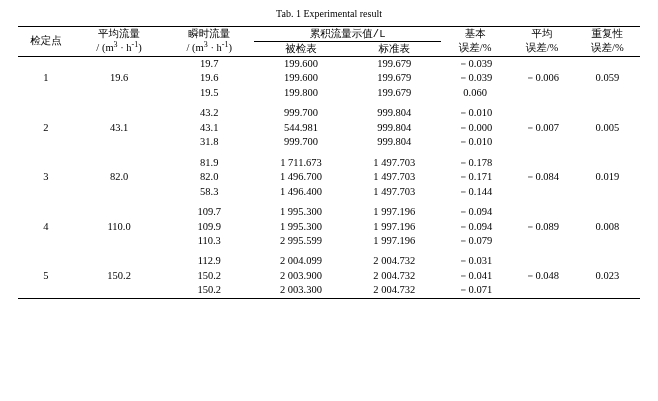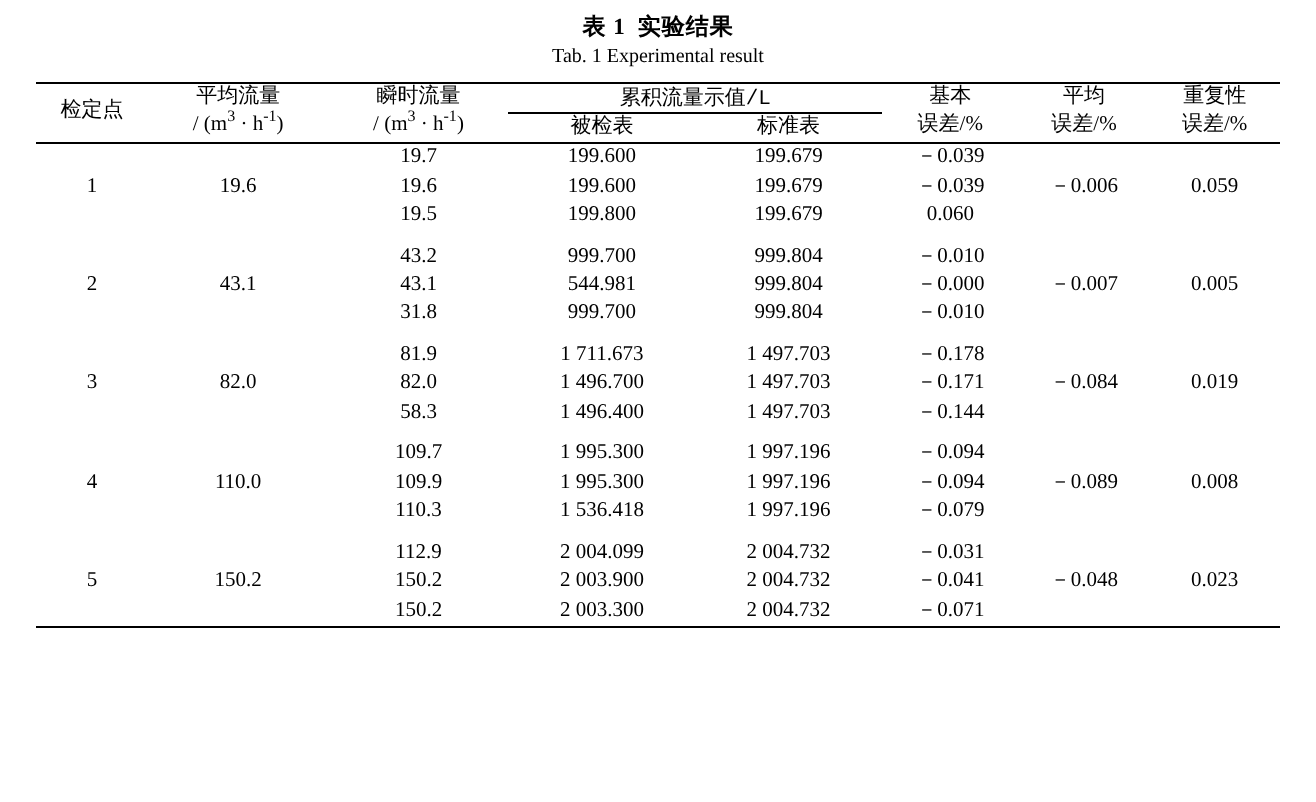--- a/index.html
+++ b/index.html
@@ -108,23 +108,20 @@
   .col-mean { width: 10.5%; }
   .col-rep { width: 10.5%; }
   .num { font-family: "Liberation Serif", serif; }
 </style>
 </head>
 <body>
 
 <div class="page">
 
   <div class="caption">
-    <div class="cn">
-      <span class="num">表 1</span><span>实验结果</span>
-    </div>
     <div class="en">Tab. 1    Experimental result</div>
   </div>
 
   <table class="data">
     <colgroup>
       <col class="col-pt">
         <col class="col-avg">
         <col class="col-inst">
         <col class="col-meter">
         <col class="col-std">
@@ -271,21 +268,21 @@
         <tr>
           <td class="num">109.9</td>
           <td class="num">1 995.300</td>
           <td class="num">1 997.196</td>
           <td class="num">－0.094</td>
           <td>－0.089</td>
           <td>0.008</td>
         </tr>
         <tr>
           <td class="num">110.3</td>
-          <td class="num">1 536.418</td>
+          <td class="num">2 995.599</td>
           <td class="num">1 997.196</td>
           <td class="num">－0.079</td>
           <td></td>
           <td></td>
         </tr>
         <tr class="grp-gap">
           <td colspan="8"></td>
         </tr>
         <tr>
           <td rowspan="3">5</td>

